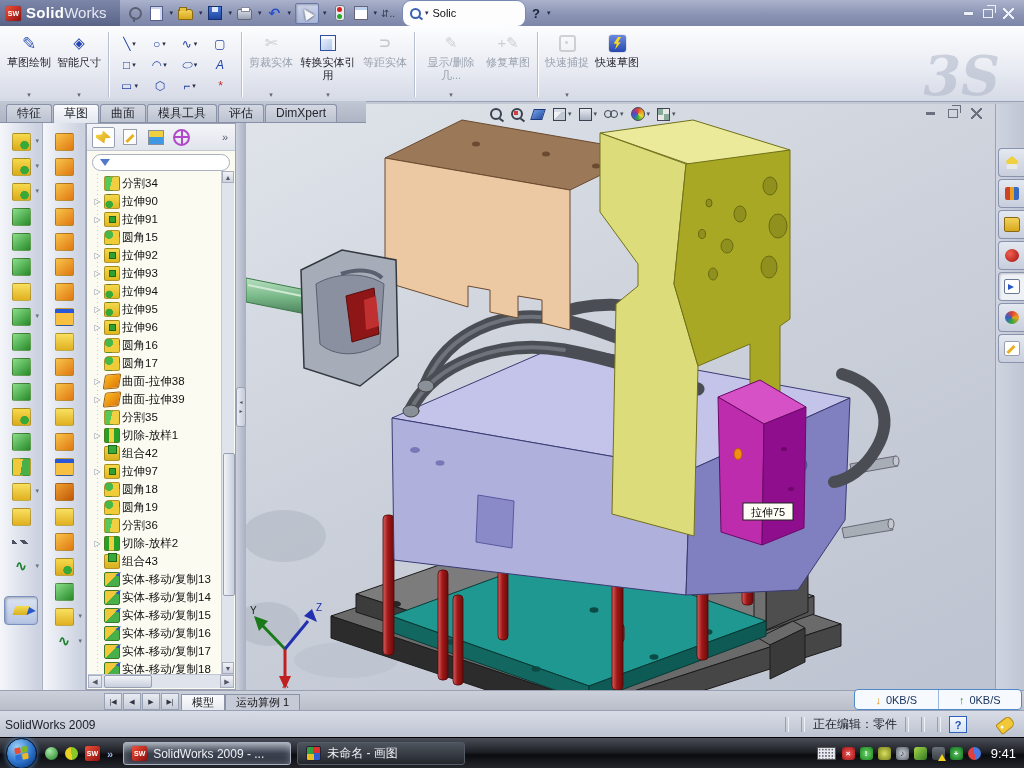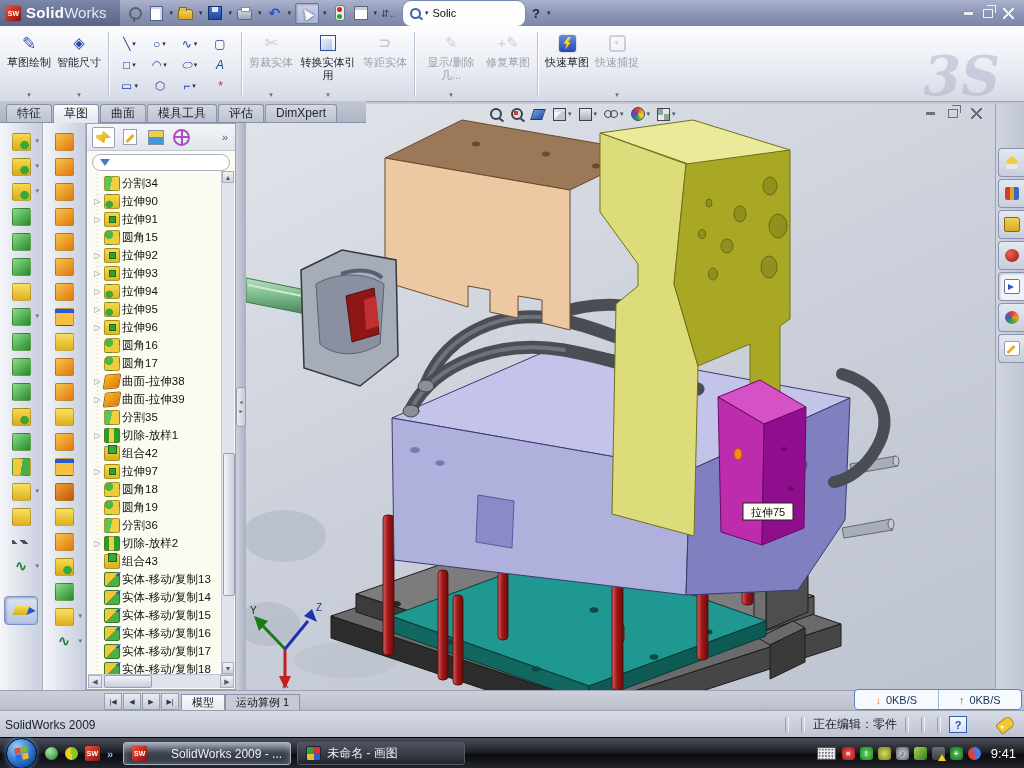--- a/index.html
+++ b/index.html
@@ -194,21 +194,21 @@
   .taskbar{position:absolute;top:737px;left:0;width:1024px;height:31px;background:linear-gradient(#4a4e58,#1e2026 45%,#0b0c10 55%,#26282e);border-top:1px solid #000;display:flex;align-items:center;}
   .orb{width:29px;height:29px;margin:0 8px 0 6px;border-radius:50%;background:radial-gradient(circle at 35% 28%,#9ad0f8,#2a70c8 55%,#0a3880 90%);border:1px solid #0a1a30;box-shadow:0 0 5px rgba(90,160,240,.8);display:flex;align-items:center;justify-content:center;flex:none;}
   .flag{width:13px;height:13px;display:grid;grid-template-columns:1fr 1fr;gap:1px;transform:rotate(-8deg) skewY(-4deg);}
   .flag i{display:block;border-radius:1px;}
   .fl1{background:#ea4c33;} .fl2{background:#7eba28;} .fl3{background:#2a6fd6;} .fl4{background:#f0b820;}
   .ql{display:flex;align-items:center;gap:7px;margin-right:10px;}
   .ql1{width:13px;height:13px;border-radius:50%;background:radial-gradient(circle at 35% 30%,#a8e8a8,#208020);}
   .ql2{width:13px;height:13px;border-radius:50%;background:conic-gradient(#88c828 0 50%,#e8d020 50%);}
   .ql-chev{color:#9ab8e8;font-size:11px;font-weight:bold;}
   .task{height:23px;border-radius:3px;border:1px solid #555b66;display:flex;align-items:center;gap:6px;padding:0 8px;font-size:12px;color:#eef0f4;background:linear-gradient(#4e545e,#23262c);width:168px;overflow:hidden;white-space:nowrap;margin-right:6px;box-sizing:border-box;}
-  .task[data-active="true"]{background:linear-gradient(#9aa2ae,#3c4250 50%,#2e3340);border-color:#a8b2c2;box-shadow:inset 0 0 7px rgba(255,255,255,.3);justify-content:space-between;}
+  .task[data-active="true"]{background:linear-gradient(#9aa2ae,#3c4250 50%,#2e3340);border-color:#a8b2c2;box-shadow:inset 0 0 7px rgba(255,255,255,.3);}
   .task .tlabel{overflow:hidden;text-overflow:ellipsis;}
   .ic-paint{width:13px;height:13px;border-radius:2px;background:conic-gradient(#e03030 0 25%,#3060d0 0 50%,#e8c020 0 75%,#30a040 0);border:1px solid #223;flex:none;}
   .tray{margin-left:auto;display:flex;align-items:center;gap:6px;padding-right:8px;}
   .ic-kb{width:17px;height:11px;background:#e8eaf0;border:1px solid #555;border-radius:1px;background-image:radial-gradient(#667 .8px,transparent 1px);background-size:3.2px 3.2px;}
   .tray-ic{width:13px;height:13px;border-radius:3px;display:flex;align-items:center;justify-content:center;font-size:8px;color:#fff;font-weight:bold;}
   .tray-ic[data-c="red"]{background:radial-gradient(#f06060,#a01010);}
   .tray-ic[data-c="green"]{background:radial-gradient(#70d870,#188018);}
   .tray-ic[data-c="olive"]{background:radial-gradient(#d8e060,#788018);}
   .tray-ic[data-c="gray"]{background:radial-gradient(#cfd4dc,#5a6068);color:#223;}
   .tray-ic[data-c="green2"]{background:linear-gradient(135deg,#a8d848,#307828);}
@@ -374,32 +374,32 @@
       <span class="blabel">显示/删除几...</span>
         <span class="bdd">▾</span>
     </div>
     <div class="bigbtn" data-name="repair-sketch-button" data-enabled="false">
       <span class="bic">
           <i class="ic-peng" data-name="repair-sketch-icon">+✎</i>
         </span>
       <span class="blabel">修复草图</span>
     </div>
     <div class="vsep"></div>
+    <div class="bigbtn" data-name="quick-snaps-button" data-enabled="false">
+      <span class="bic">
+          <i class="ic-snap" data-name="quick-snaps-icon"></i>
+        </span>
+      <span class="blabel">快速捕捉</span>
+        <span class="bdd">▾</span>
+    </div>
     <div class="bigbtn" data-name="rapid-sketch-button" data-enabled="true">
       <span class="bic">
           <i class="ic-quick" data-name="rapid-sketch-icon"></i>
         </span>
       <span class="blabel">快速草图</span>
-    </div>
-    <div class="bigbtn" data-name="quick-snaps-button" data-enabled="false">
-      <span class="bic">
-          <i class="ic-snap" data-name="quick-snaps-icon"></i>
-        </span>
-      <span class="blabel">快速捕捉</span>
-        <span class="bdd">▾</span>
     </div>
     <div class="watermark" data-name="dassault-watermark">3S</div>
   </div>
 
   <div class="tabstrip" data-name="commandmanager-tabs">
 
   <span class="cm-tab" data-name="commandmanager-tab" data-active="false">特征</span>
       <span class="cm-tab" data-name="commandmanager-tab" data-active="true">草图</span>
       <span class="cm-tab" data-name="commandmanager-tab" data-active="false">曲面</span>
       <span class="cm-tab" data-name="commandmanager-tab" data-active="false">模具工具</span>

